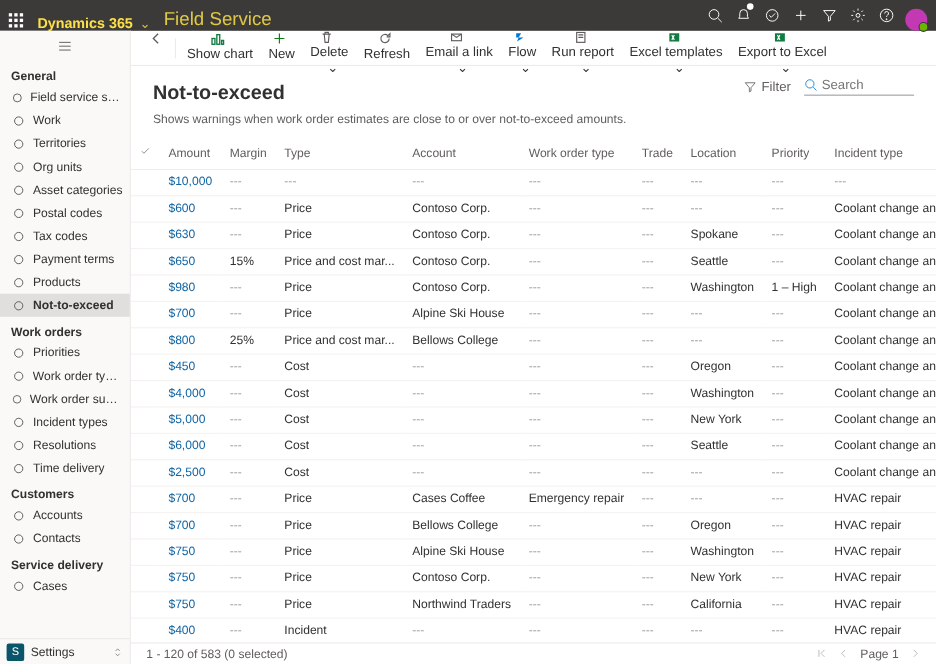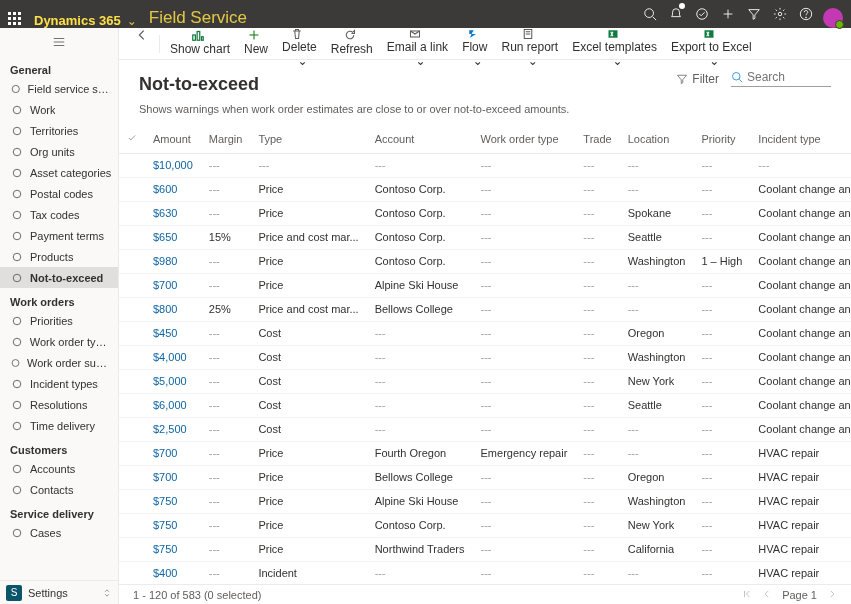--- a/index.html
+++ b/index.html
@@ -619,21 +619,21 @@
               <td class="dash">---</td>
               <td class="dash">---</td>
               <td class="dash">---</td>
               <td>Coolant change and disposal</td>
             </tr>
             <tr>
               <td class="chkcol"></td>
               <td class="link">$700</td>
               <td class="dash">---</td>
               <td>Price</td>
-              <td>Fourth Oregon</td>
+              <td>Cases Coffee</td>
               <td>Emergency repair</td>
               <td class="dash">---</td>
               <td class="dash">---</td>
               <td class="dash">---</td>
               <td>HVAC repair</td>
             </tr>
             <tr>
               <td class="chkcol"></td>
               <td class="link">$700</td>
               <td class="dash">---</td>

